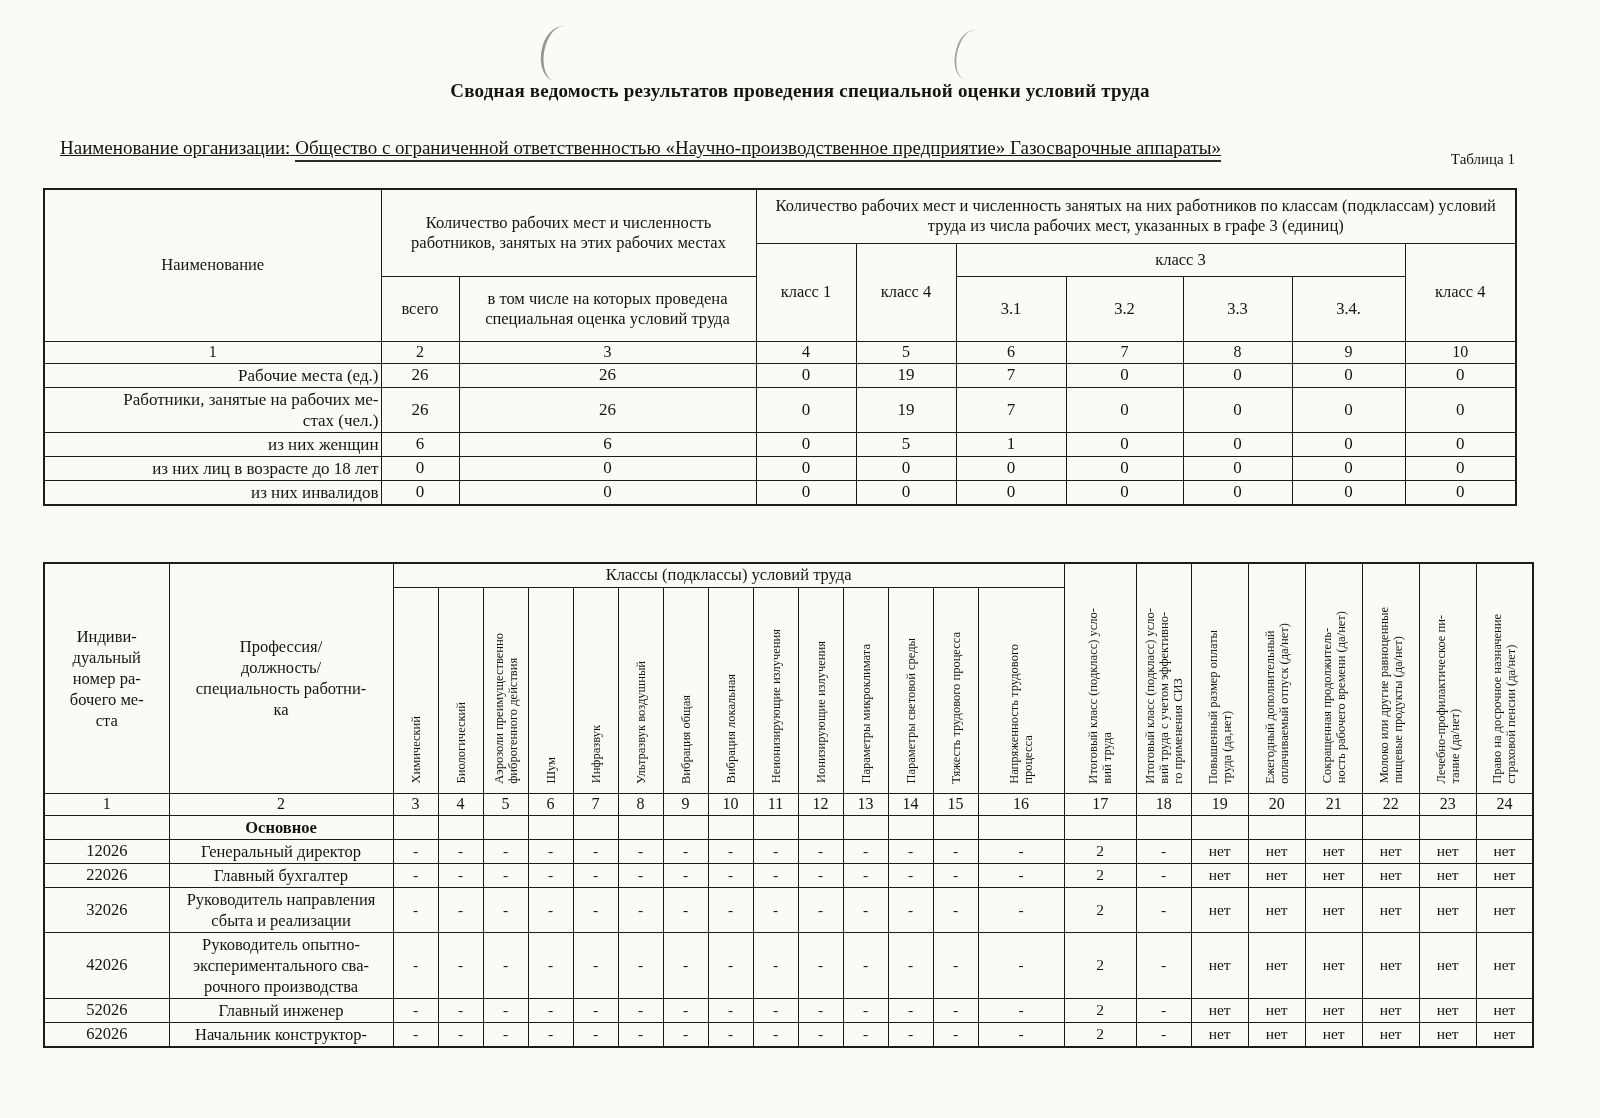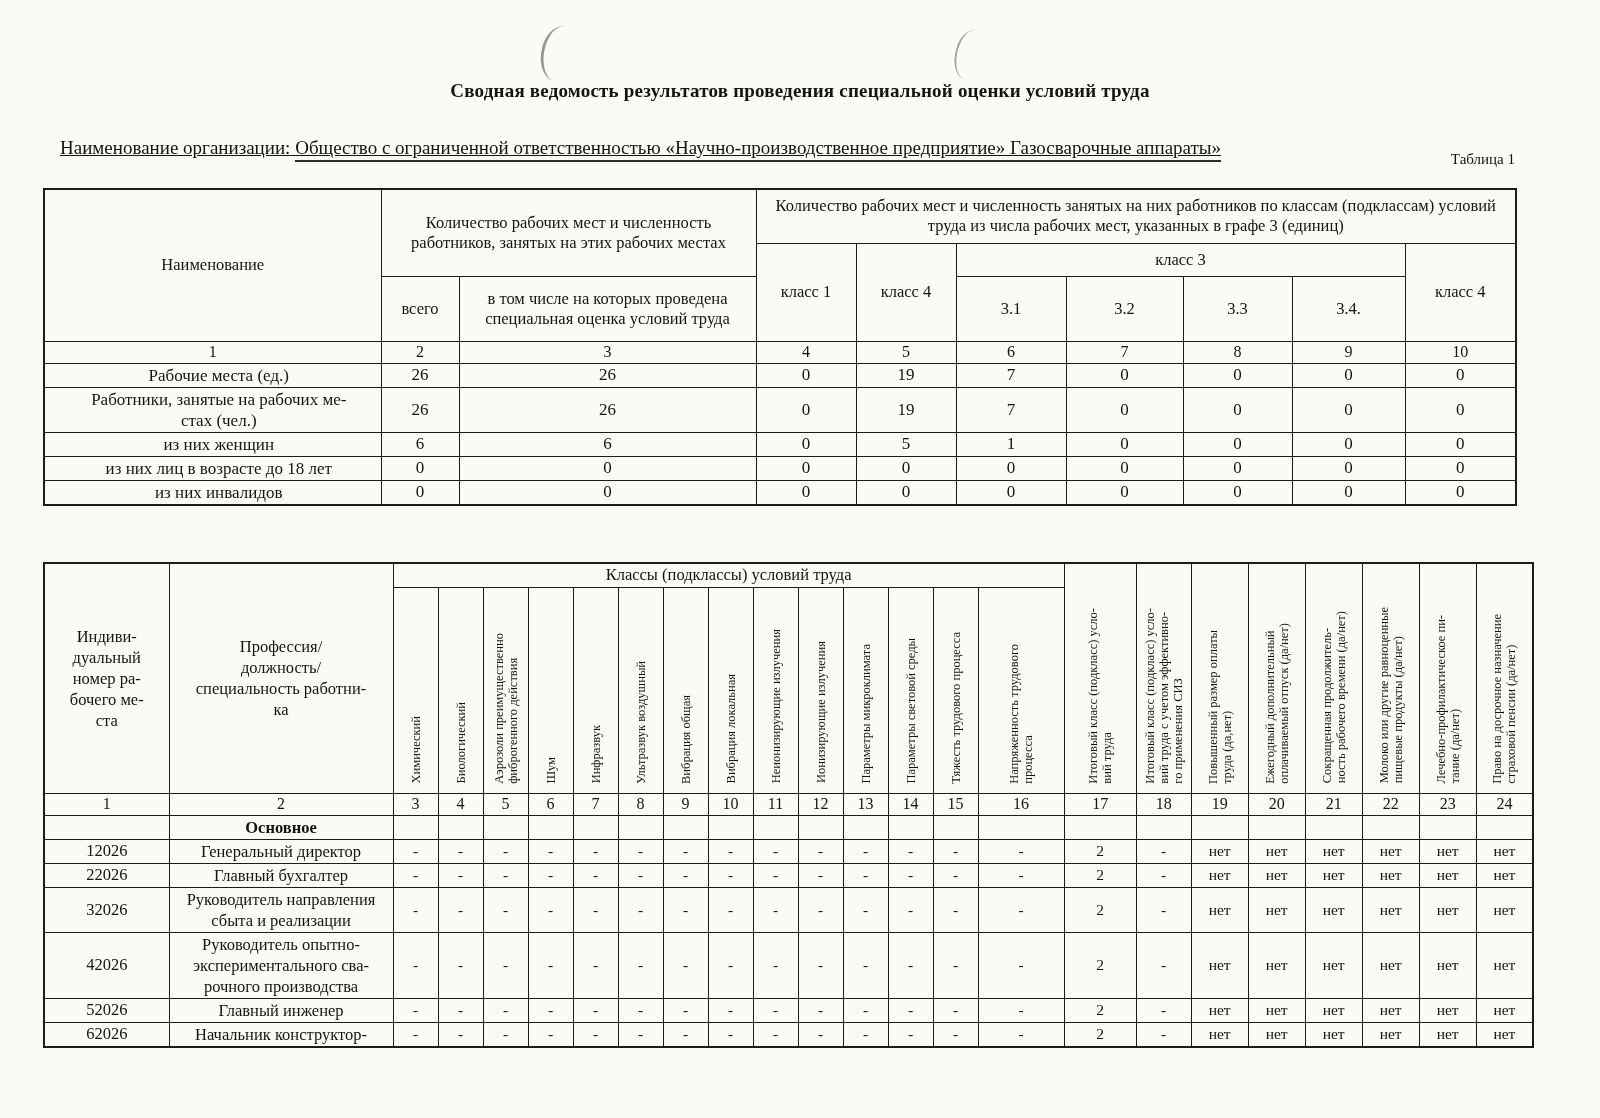--- a/index.html
+++ b/index.html
@@ -41,21 +41,21 @@
   
   #t1 { position: absolute; left: 43px; top: 188px; width: 1472px; }
   #t1 .h { font-size: 16.5px; line-height: 20px; }
   #t1 tr.r1 { height: 54px; }
   #t1 tr.r2 { height: 33px; }
   #t1 tr.r3 { height: 65px; }
   tr.numrow { height: 22px; }
   td.cnum { font-size: 16px; padding: 0; }
   #t1body tr { height: 22px; }
   td.t1label {
-    text-align: center; padding-left: 14px; font-size: 17px;
+    text-align: right; padding-left: 14px; font-size: 17px;
     line-height: 21px; white-space: pre-line;
   }
   td.t1val { font-size: 17px; }
 
   
   #t2 { position: absolute; left: 43px; top: 562px; width: 1489px; }
   #t2 tr.h1 { height: 24px; }
   #t2 tr.h2 { height: 206px; }
   #t2 .wh { font-size: 16.5px; line-height: 21px; white-space: pre-line; }
   #t2 .banner { font-size: 16.5px; }

